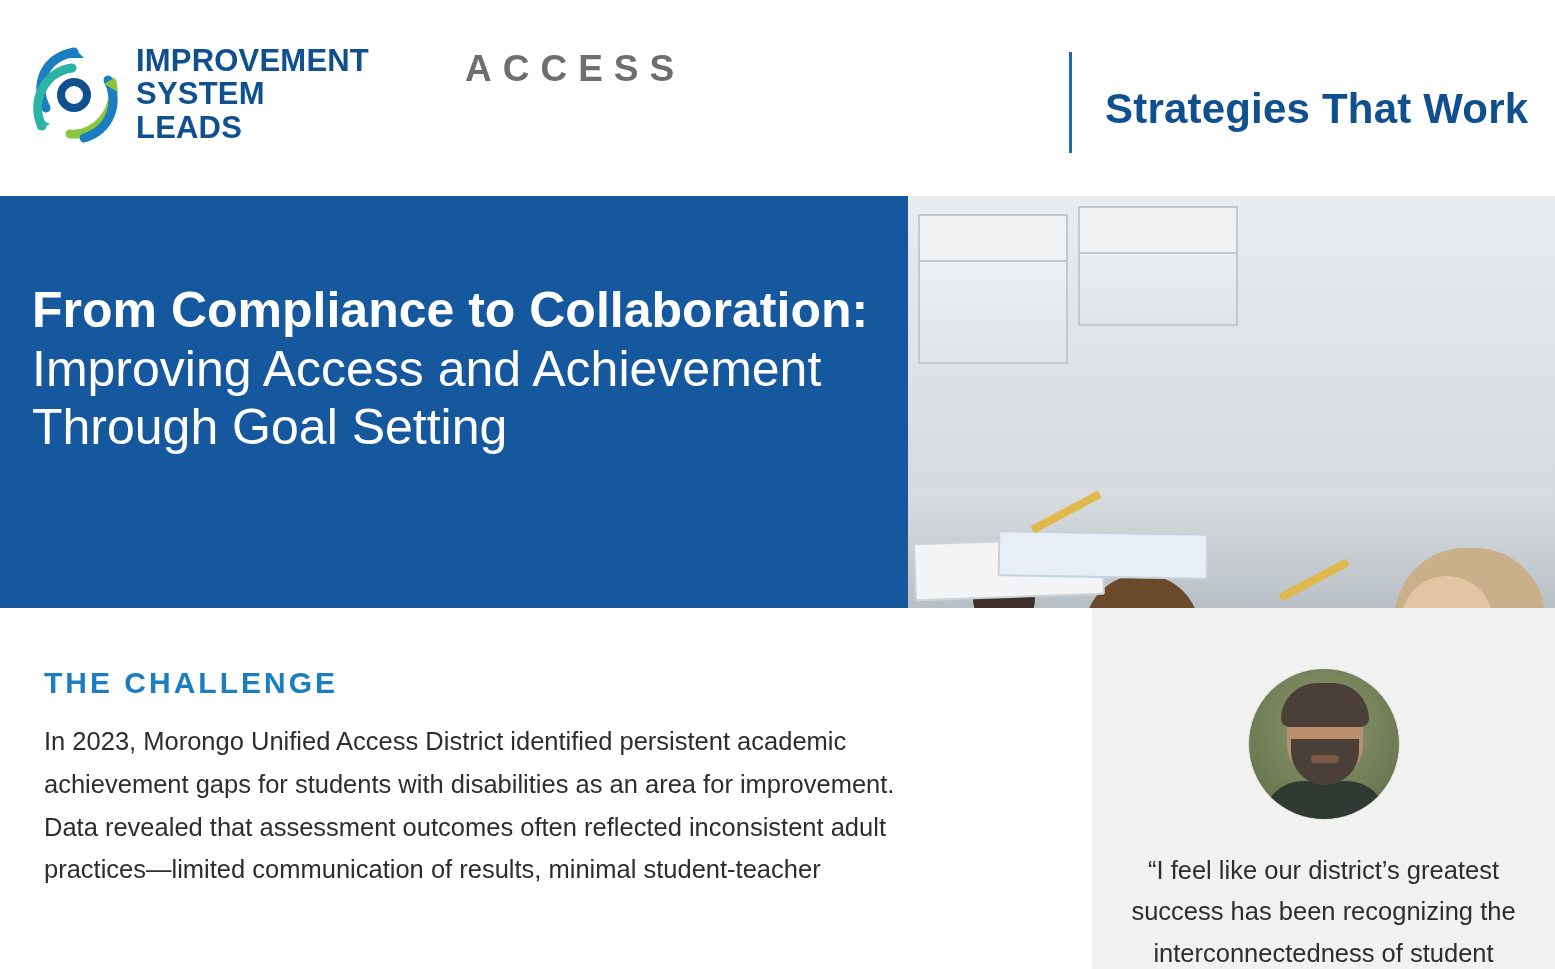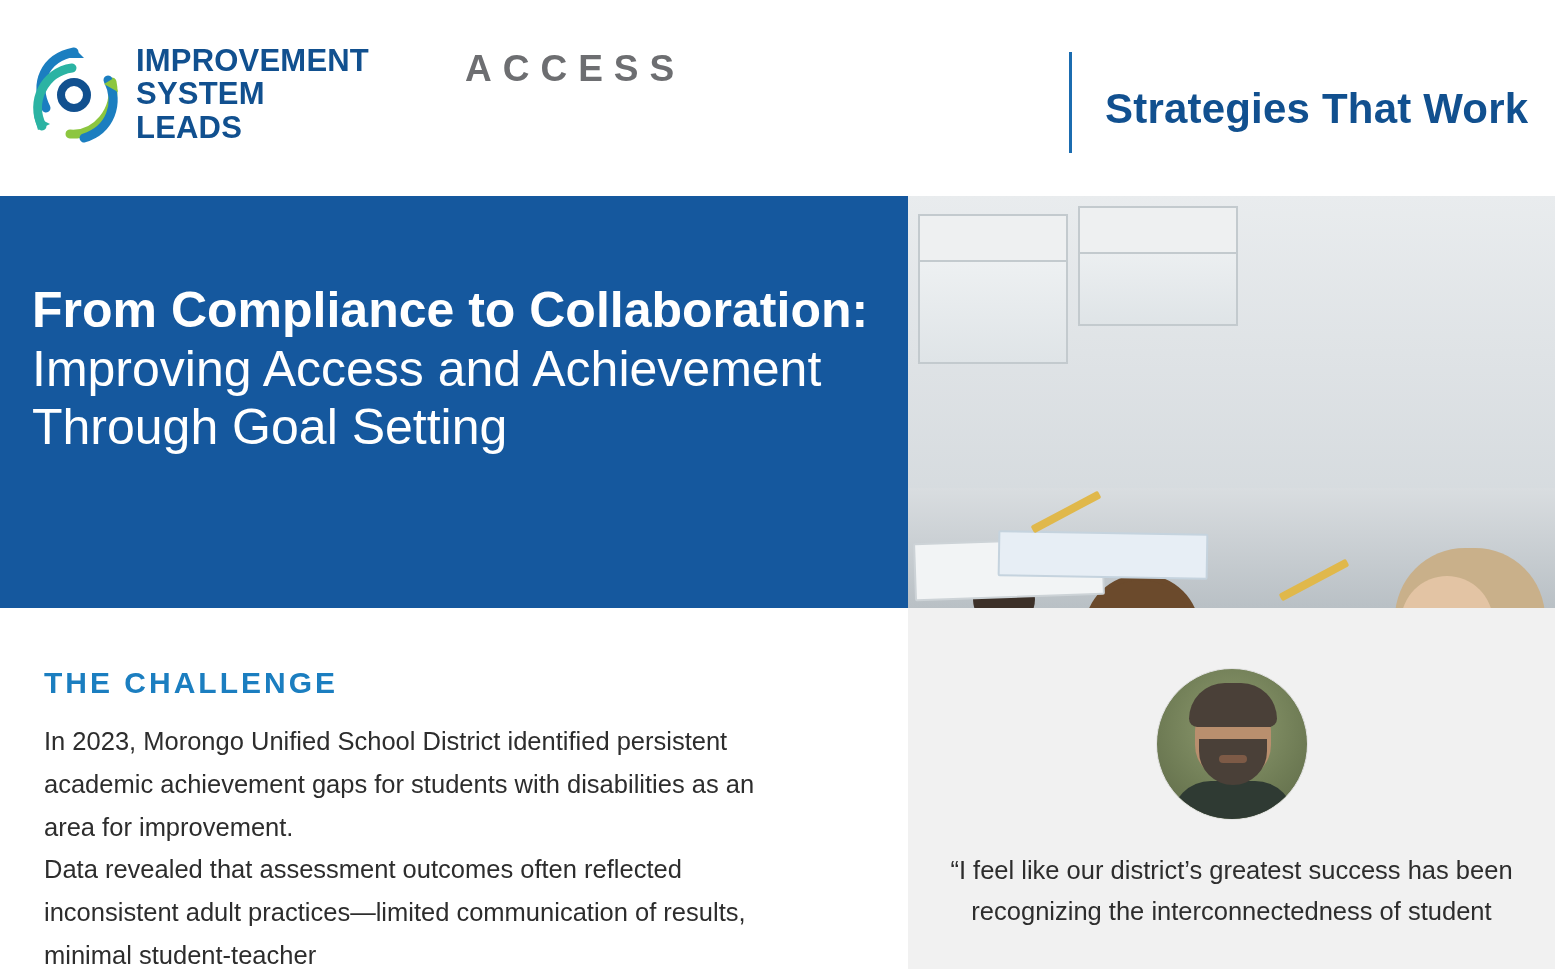--- a/index.html
+++ b/index.html
@@ -169,21 +169,21 @@
   
   .pD { right: 10px; bottom: 60px; }
   .pD .hair { position:absolute; right: 0; top: 0; width: 150px; height: 200px; background:#c9b08a; border-radius: 70px 70px 34px 34px;}
   .pD .head { width: 92px; height: 104px; background: #e3c4a4; position: absolute; right: 52px; top: 28px; border-radius: 46px;}
 
   .pencil { position:absolute; width: 76px; height: 8px; background:#e0b84b; border-radius:2px; transform: rotate(-28deg); }
 
   
   .content { display: flex; height: 361px; }
   .col-left {
-    width: 908px;
+    width: 1092px;
     background: #ffffff;
     padding: 58px 100px 0 44px;
   }
   .kicker {
     color: #1b7ec0;
     font-size: 30px;
     font-weight: bold;
     letter-spacing: 3px;
     margin-bottom: 20px;
   }
@@ -294,21 +294,21 @@
     <div class="book book1"></div>
     <div class="book book2"></div>
     <div class="pencil" style="left:120px;bottom:92px;"></div>
     <div class="pencil" style="left:368px;bottom:24px;"></div>
   </div>
 </div>
 
 <div class="content">
   <div class="col-left">
     <div class="kicker">THE CHALLENGE</div>
-    <p class="body-p">In 2023, Morongo Unified School District identified persistent academic achievement gaps for students with disabilities as an area for improvement.</p>
+    <p class="body-p">In 2023, Morongo Unified Access District identified persistent academic achievement gaps for students with disabilities as an area for improvement.</p>
     <p class="body-p">Data revealed that assessment outcomes often reflected inconsistent adult practices—limited communication of results, minimal student-teacher</p>
   </div>
 
   <div class="col-right">
     <div class="avatar">
       <div class="av-body"></div>
       <div class="av-head"></div>
       <div class="av-hair"></div>
       <div class="av-beard"></div>
       <div class="av-mouth"></div>

